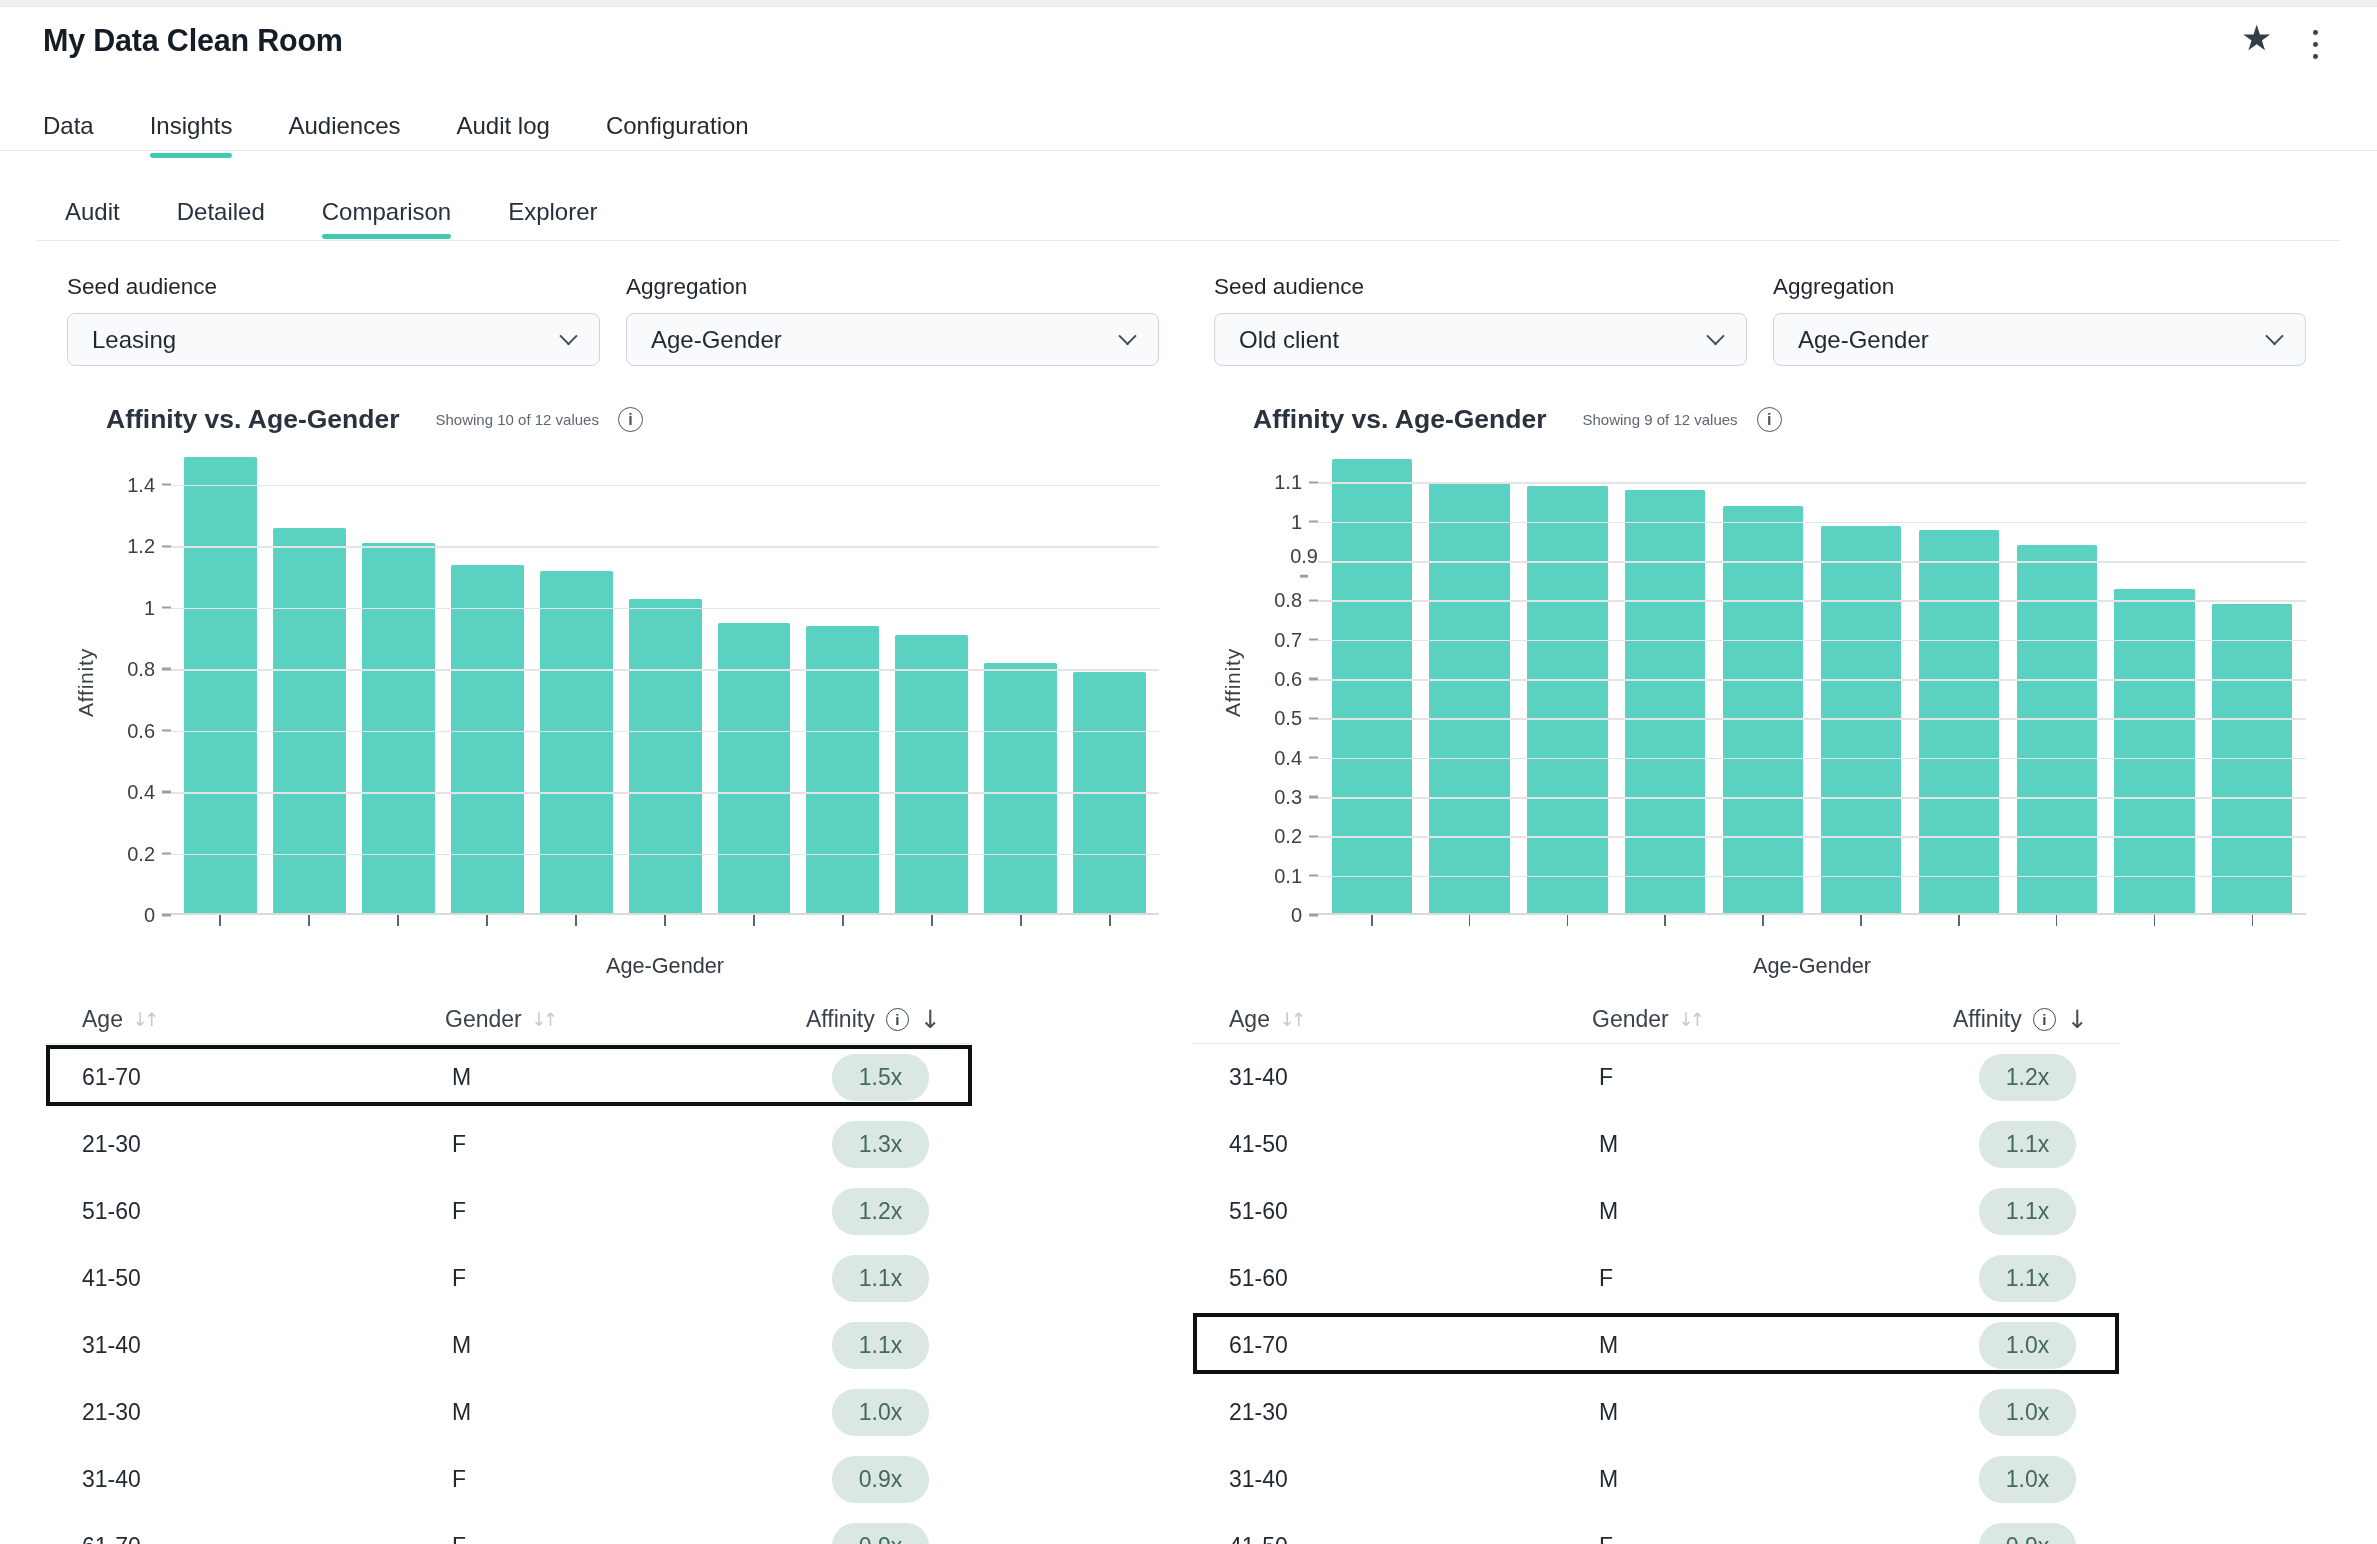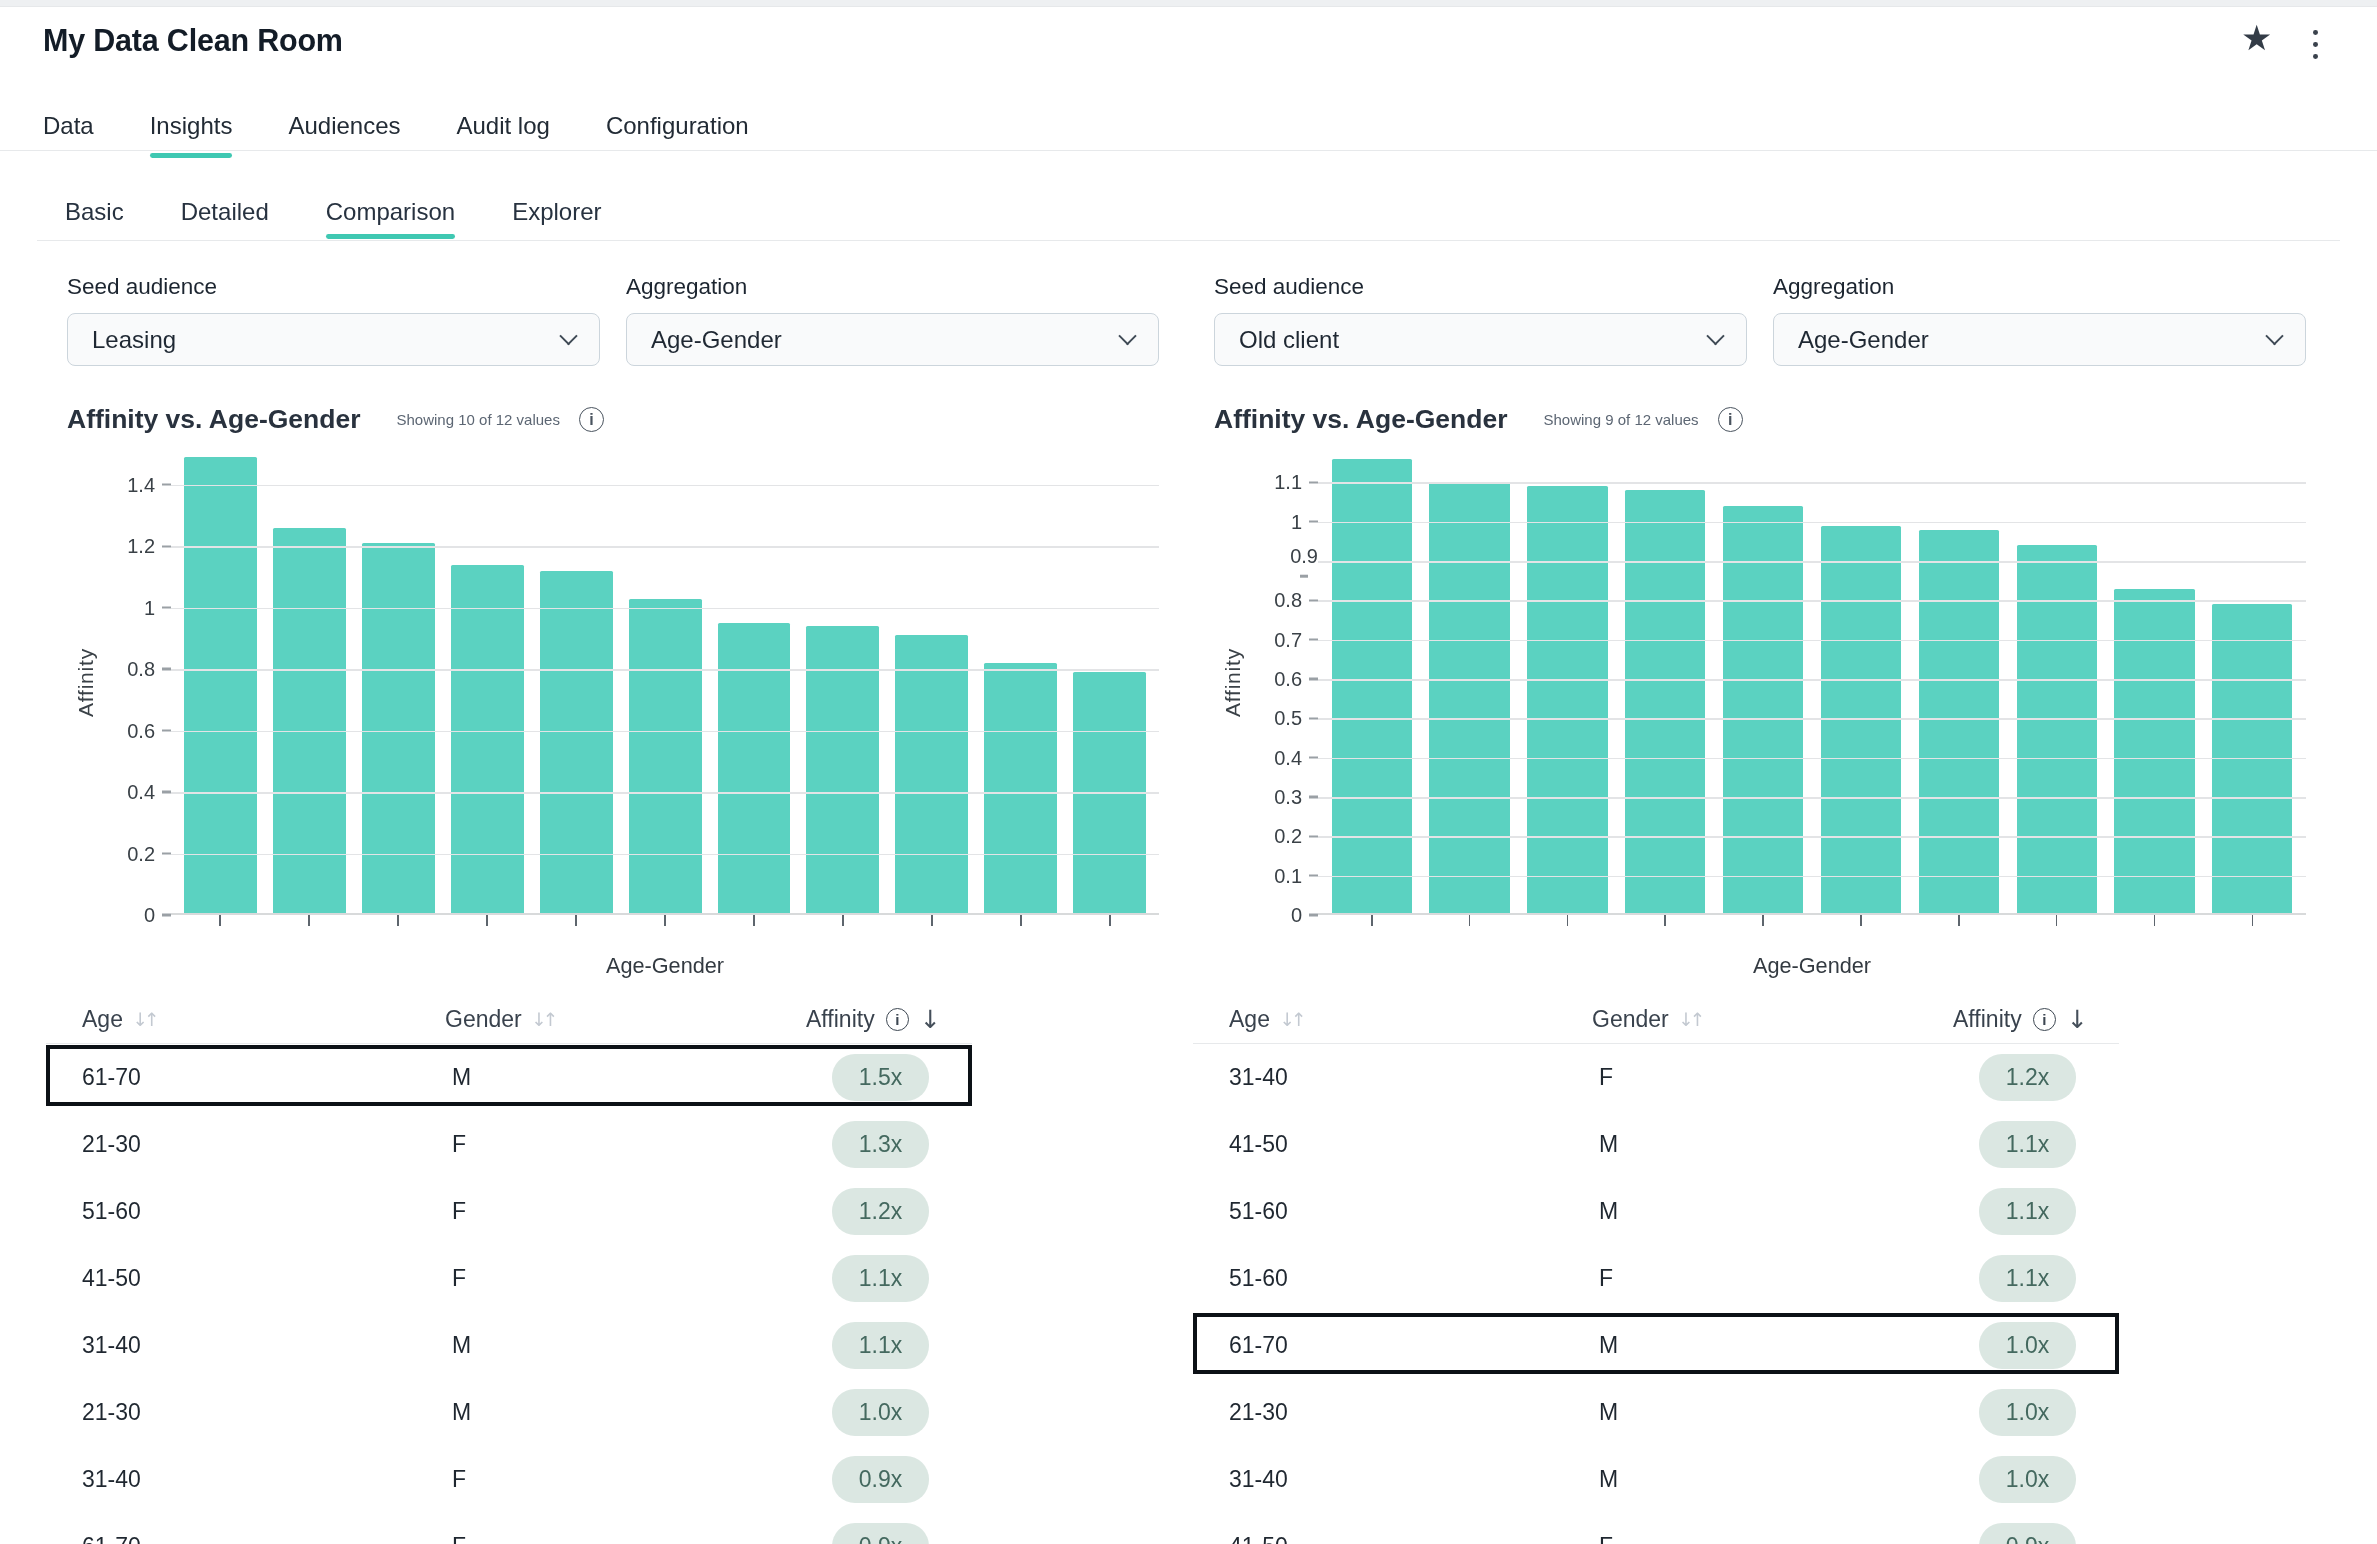--- a/index.html
+++ b/index.html
@@ -39,21 +39,21 @@
 
   .controls { margin-top:32px; display:grid; grid-template-columns:1fr 1fr; gap:26px; }
   .ctl-label { font-size:22.5px; color:#1c2530; margin-bottom:13px; }
   .select { height:53px; border:1.6px solid #ccd5dc; border-radius:8px; background:#f9fafb;
             display:flex; align-items:center; justify-content:space-between; padding:0 24px; cursor:pointer; }
   .select .val { font-size:24px; color:#1f2833; }
   .chev { width:13px; height:13px; border-right:2px solid #3e4954; border-bottom:2px solid #3e4954;
           transform:rotate(45deg) translate(-2.4px,-2.4px); }
 
   .chart-header { margin-top:35px; height:37px; display:flex; align-items:center; gap:19px; }
-  .chart-title { font-size:26.5px; font-weight:700; color:#29323e; }
+  .chart-title { font-size:26.5px; font-weight:700; color:#29323e;margin-left:39px; }
   .chart-subtitle { font-size:15px; color:#5c6673;margin-left:17px; }
   .info-icon { width:25px; height:25px; border:1.6px solid #4a545f; border-radius:50%; color:#4a545f;
                display:inline-flex; align-items:center; justify-content:center; font-size:16px; font-weight:600; cursor:pointer; flex:0 0 auto; }
 
   
   .chart-body { margin-top:13px; height:464px; display:flex; }
   .ylab { width:37px; display:flex; align-items:center; justify-content:center; }
   .ylab span { writing-mode:vertical-rl; transform:rotate(180deg); font-size:21px; color:#3a4147; letter-spacing:0.8px; }
   .yaxis { width:67px; position:relative; }
   .ytick { position:absolute; right:0; transform:translateY(-50%); display:flex; align-items:center; gap:7.2px; }
@@ -102,21 +102,21 @@
   </div>
 
 <nav class="tabbar">
     <div class="tab">Data</div>
     <div class="tab active">Insights</div>
     <div class="tab">Audiences</div>
     <div class="tab">Audit log</div>
     <div class="tab">Configuration</div>
   </nav>
 <nav class="subtabbar">
-    <div class="subtab">Basic</div>
+    <div class="subtab">Audit</div>
     <div class="subtab">Detailed</div>
     <div class="subtab active">Comparison</div>
     <div class="subtab">Explorer</div>
   </nav>
 
 <section class="panel" data-panel-index="0">
   <div class="controls">
     <div>
       <div class="ctl-label">Seed audience</div>
       <div class="select">

